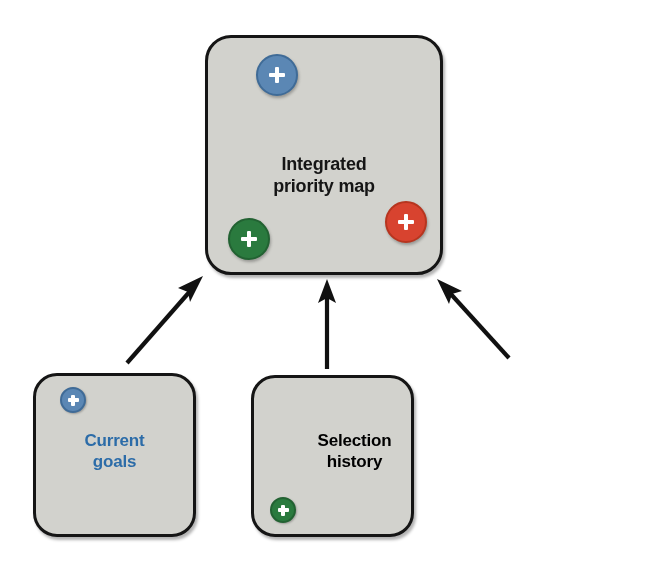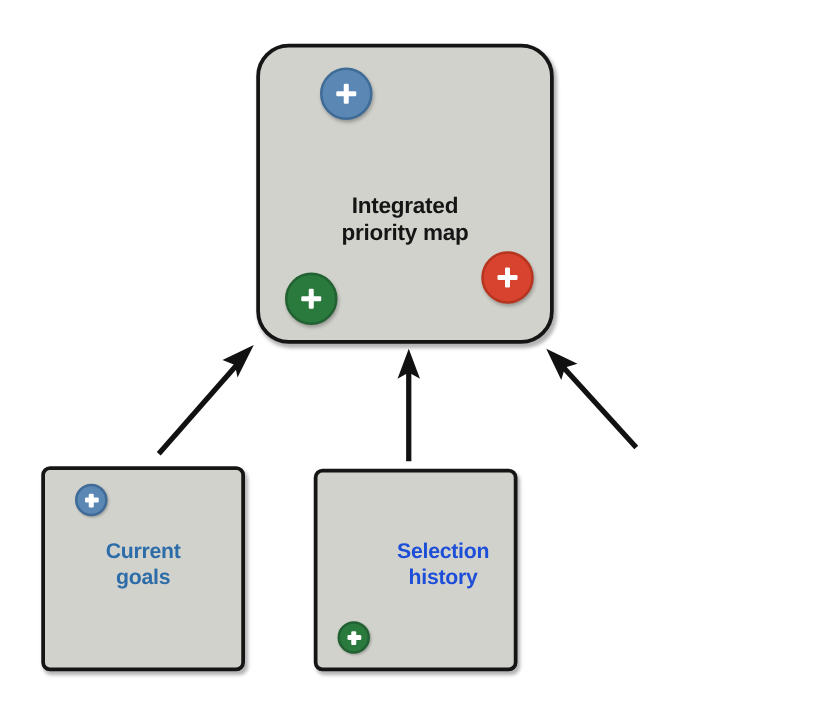--- a/index.html
+++ b/index.html
@@ -23,21 +23,21 @@
     top: 0;
     width: 655px;
     height: 562px;
     pointer-events: none;
   }
   .node-box {
     position: absolute;
     box-sizing: border-box;
     background: #d2d2cd;
     border: 3px solid #151515;
-    border-radius: 7px;
+    border-radius: 24px;
     box-shadow: 2px 3px 3px rgba(0,0,0,0.30);
   }
   #box-integrated {
     left: 205px;
     top: 35px;
     width: 238px;
     height: 240px;
     border-radius: 26px;
   }
   #box-current-goals {
@@ -75,21 +75,21 @@
     color: #151515;
   }
   #label-current-goals {
     top: 55px;
     font-size: 17px;
     color: #2c6ca8;
   }
   #label-selection-history {
     top: 53px;
     font-size: 17px;
-    color: #1d4ed8;
+    color: #000000;
     padding-left: 44px;
   }
   #label-physical-salience {
     top: 53px;
     font-size: 17px;
     color: #e04a3c;
   }
   .marker {
     position: absolute;
     border-radius: 50%;

